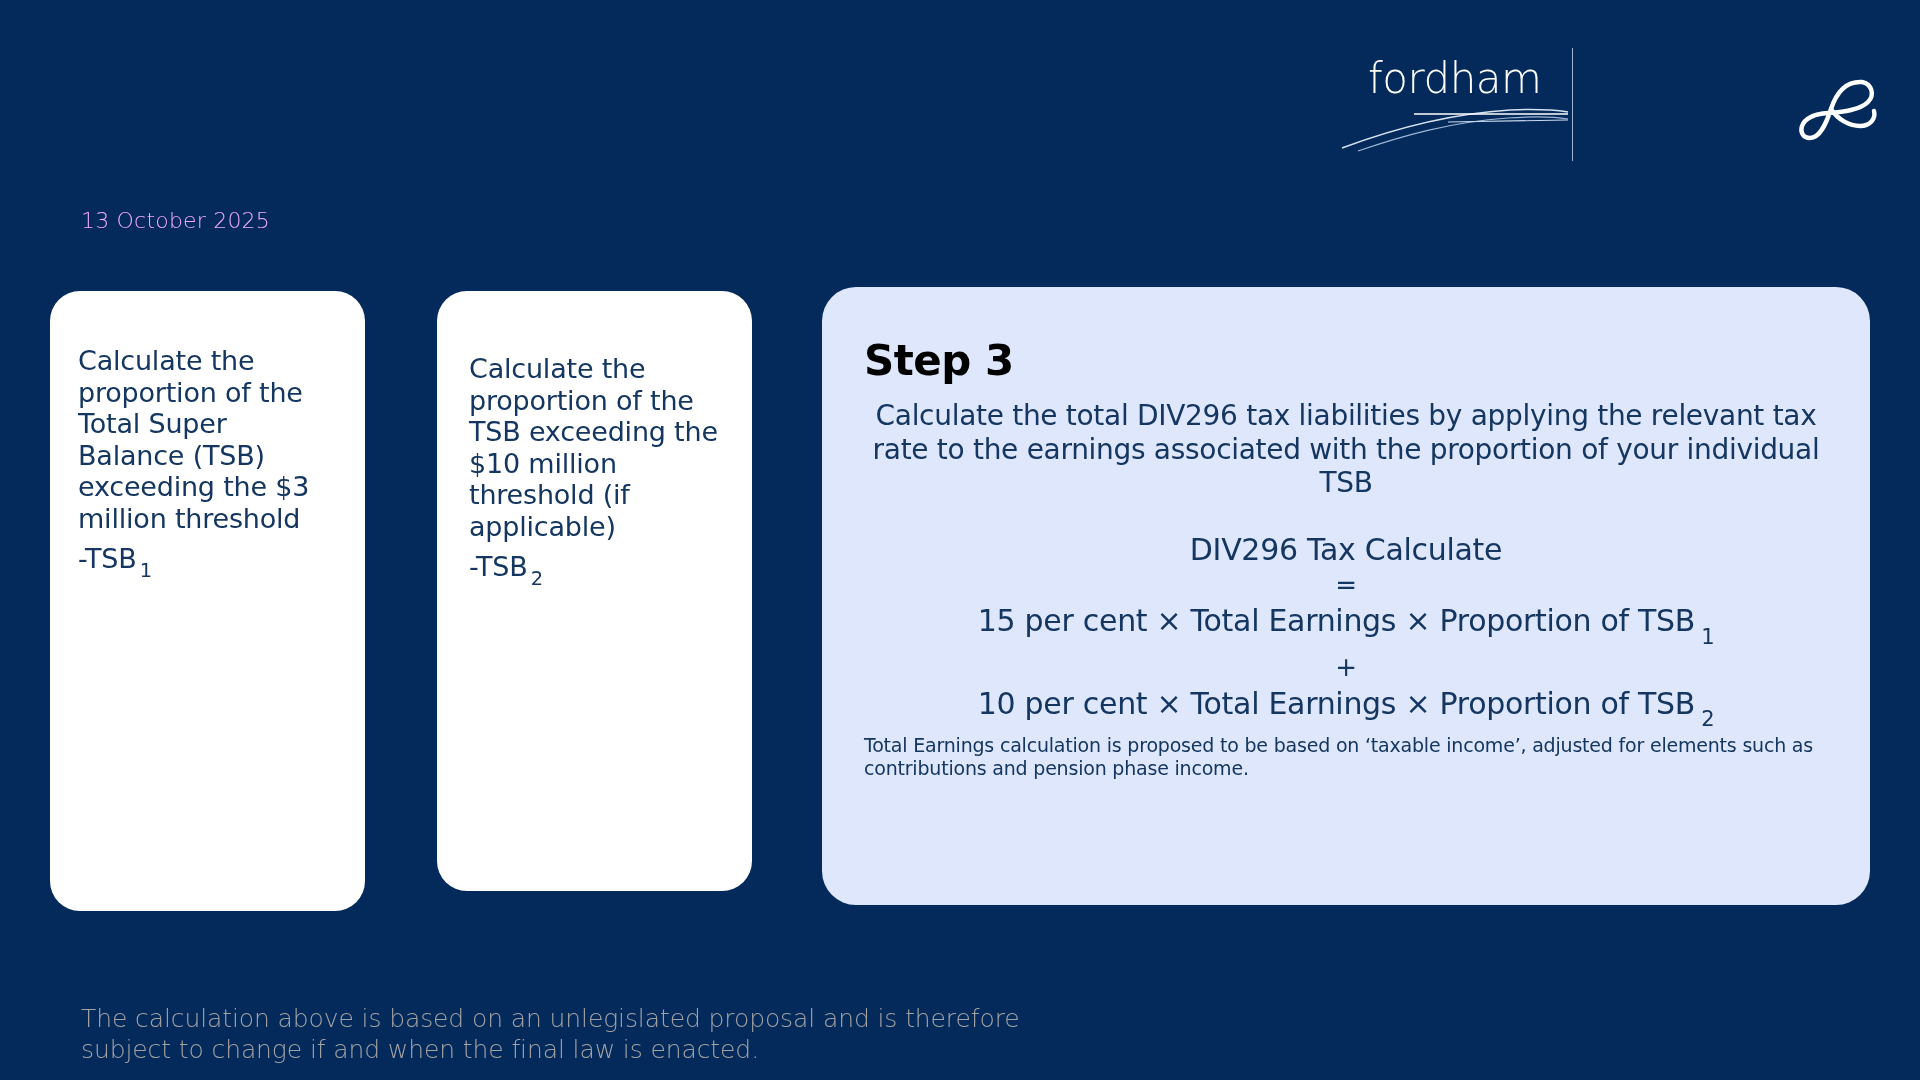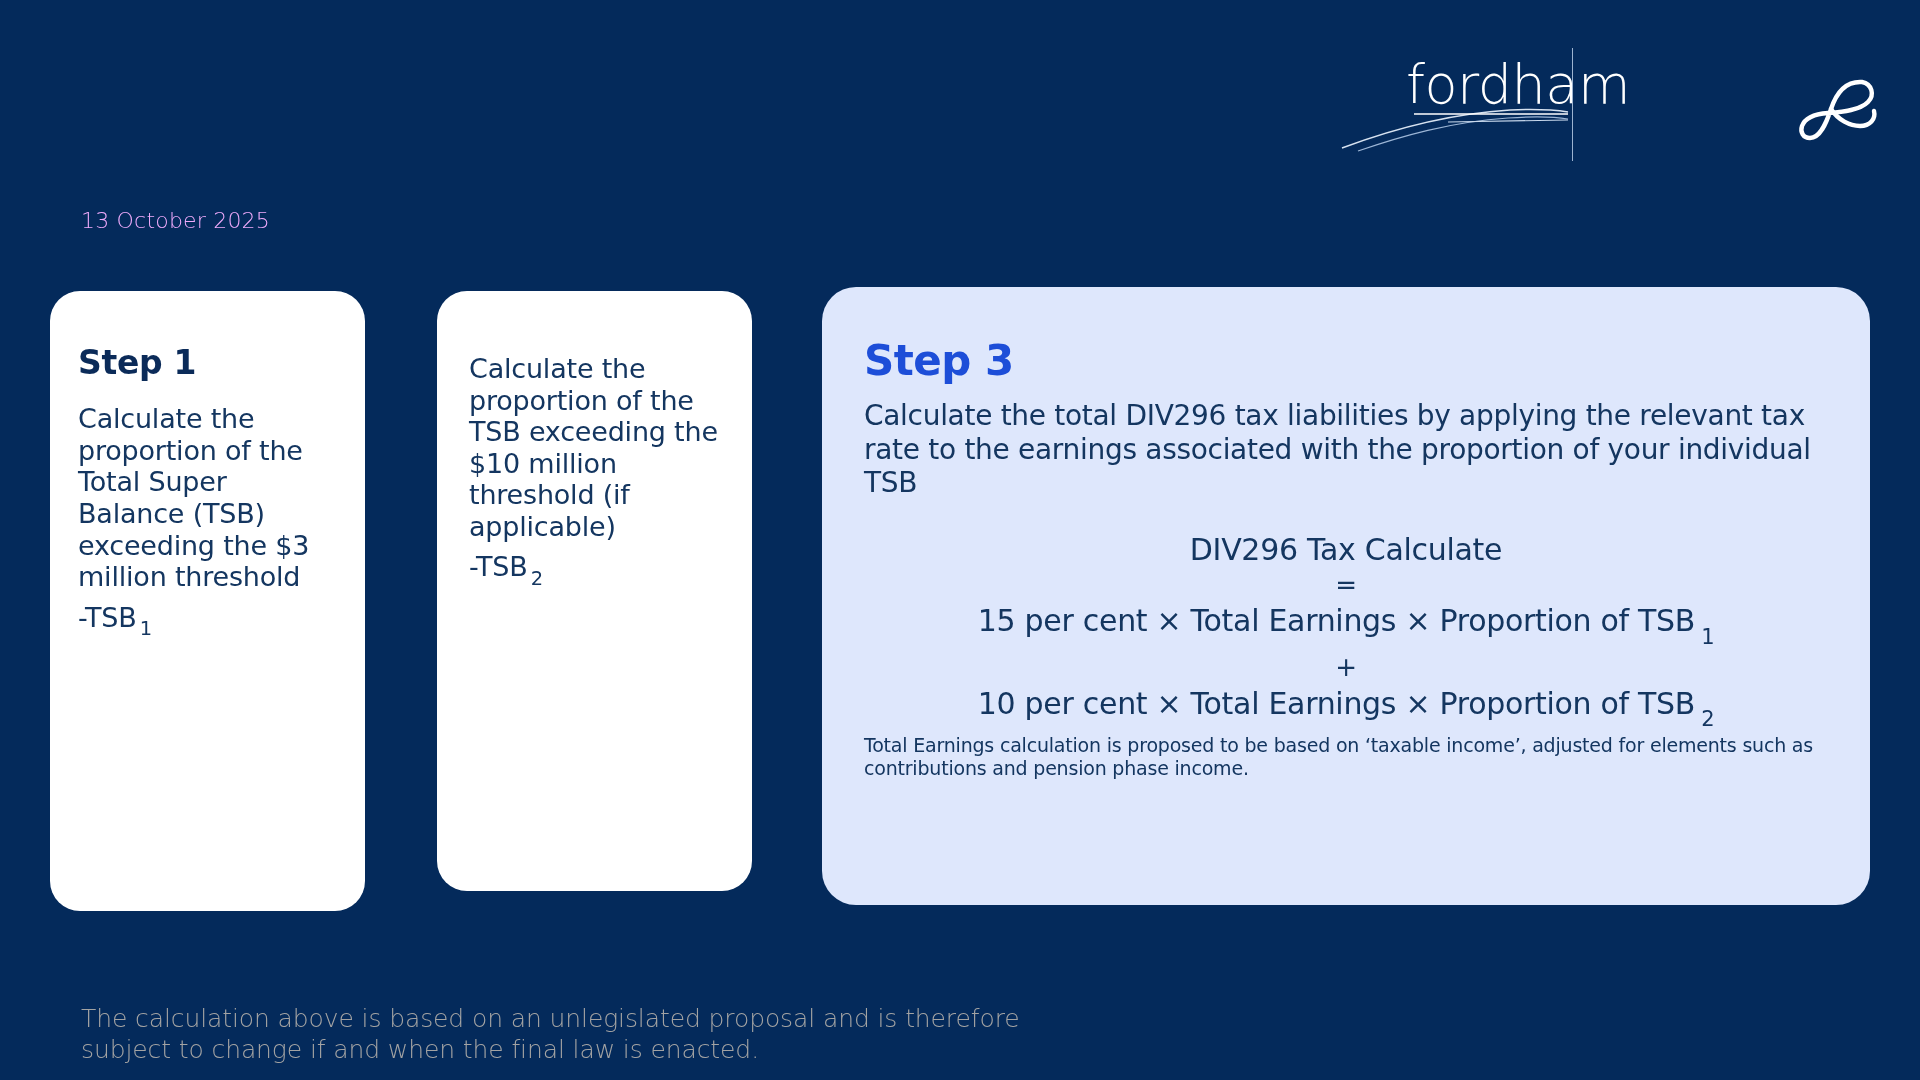--- a/index.html
+++ b/index.html
@@ -36,25 +36,24 @@
     top: 8px;
     width: 230px;
     height: 110px;
   }
   .logo-fordham .wordmark {
     position: absolute;
     left: 28px;
     top: 6px;
     font-family: "DejaVu Sans", sans-serif;
     font-weight: 300;
-    font-size: 54px;
+    font-size: 42px;
     letter-spacing: -0.5px;
     color: #FFFFFF;
     line-height: 1;
-    margin-left: 38px;
   }
   .logo-fordham .swoosh {
     position: absolute;
     left: 0;
     top: 0;
     width: 230px;
     height: 110px;
     overflow: visible;
   }
   .logo-divider {
@@ -168,32 +167,33 @@
     background: #DEE7FC;
     border-radius: 34px;
     box-sizing: border-box;
     padding: 52px 42px 0 42px;
   }
   .step3-title {
     font-family: "DejaVu Sans", sans-serif;
     font-weight: 700;
     font-size: 42px;
     letter-spacing: -0.5px;
-    color: #1d4ed8;
+    color: #000000;
     margin: 0 0 16px 0;
     line-height: 1.05;
   }
   .step3-lead {
     font-family: "DejaVu Sans", sans-serif;
     font-weight: 400;
     font-size: 28px;
     line-height: 1.2;
     letter-spacing: -0.3px;
     color: #143660;
     margin: 0;
+    text-align: center;
   }
   .formula-block {
     margin-top: 30px;
     text-align: center;
     font-family: "DejaVu Sans", sans-serif;
     color: #143660;
     letter-spacing: -0.3px;
   }
   .formula-line {
     font-size: 30px;
@@ -258,21 +258,20 @@
                  C 46 44, 62 42, 70 34 C 77 27, 74 16, 64 14 Z" fill="none" stroke="#FFFFFF" stroke-width="4.4" stroke-linecap="round"></path>
         <path d="M33 41 C 40 52, 52 58, 62 58 C 72 58, 78 51, 76 43" fill="none" stroke="#FFFFFF" stroke-width="4.4" stroke-linecap="round"></path>
       </svg>
     </div>
 
   </div>
 
   <div class="slide-date">13 October 2025</div>
 
   <div class="step-card card-1">
-    <div class="step-title">Step 1</div>
     <div class="step-body">Calculate the proportion of the Total Super Balance (TSB) exceeding the $3 million threshold</div>
     <div class="step-tag"><span>-TSB</span><span class="sub">1</span></div>
   </div>
 
   <div class="step-card card-2">
     <div class="step-body">Calculate the proportion of the TSB exceeding the $10 million threshold (if applicable)</div>
     <div class="step-tag"><span>-TSB</span><span class="sub">2</span></div>
   </div>
 
   <div class="step3-panel">

